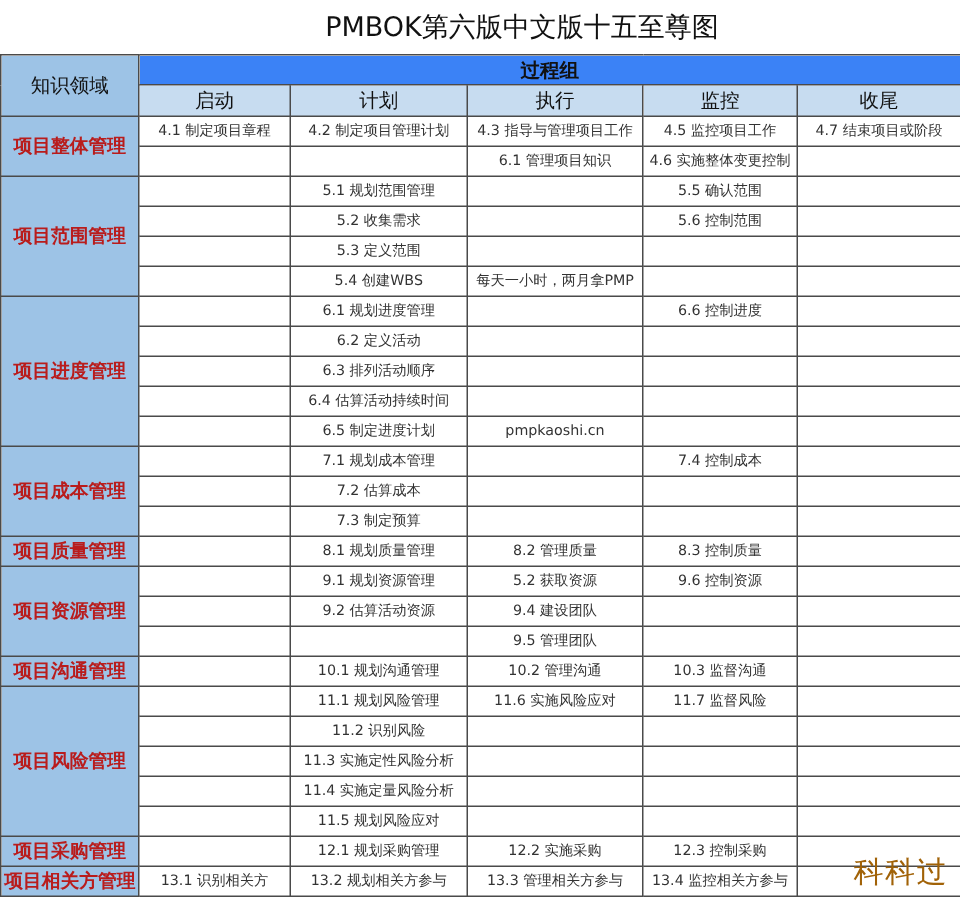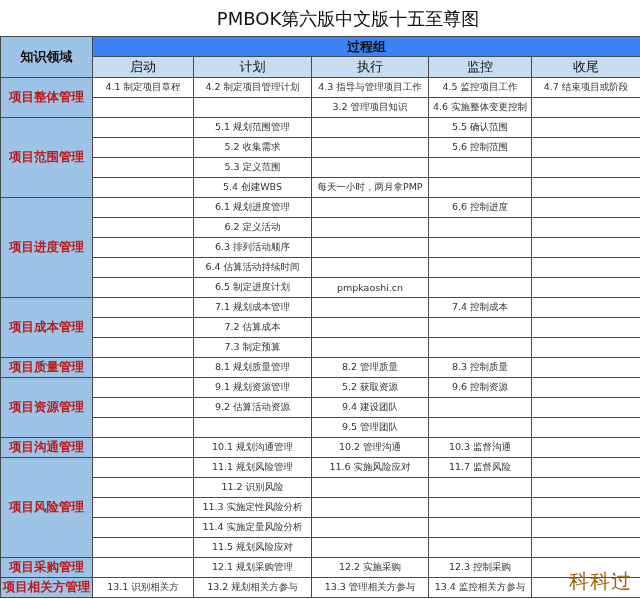--- a/index.html
+++ b/index.html
@@ -4,21 +4,21 @@
 <style>
   html, body { margin: 0; padding: 0; background: #ffffff; }
   body { width: 640px; height: 599px; overflow: hidden; position: relative;
          font-family: "DejaVu Sans", "Liberation Sans", sans-serif; color: #222; }
   .title { position: absolute; left: 0; top: 0; width: 640px; height: 36px;
            line-height: 38px; text-align: center; font-size: 18px; font-weight: normal; color: #111; padding-left: 28px; }
   table.grid { position: absolute; left: 0; top: 36px; border-collapse: collapse;
                table-layout: fixed; width: 640px; }
   table.grid td, table.grid th { border: 1px solid #4a4a4a; padding: 0; overflow: hidden;
                white-space: nowrap; text-align: center; vertical-align: middle; }
-  th.area-head { background: #9dc3e6; font-size: 13px; font-weight: bold; color: #111; }
+  th.area-head { background: #9dc3e6; font-size: 13px; font-weight: normal; color: #111; }
   th.group-head { background: #3b82f6; font-size: 13px; font-weight: bold; color: #111; height: 19px; }
   th.phase-head { background: #c7dcf0; font-size: 13px; font-weight: normal; color: #111; height: 20px; }
   td.area { background: #9dc3e6; font-size: 12.5px; font-weight: bold; color: #b91c1c; }
   td.cell { background: #ffffff; font-size: 9.5px; color: #333; height: 19px; }
   .watermark { position: absolute; right: 8px; bottom: 4px; font-size: 20px; color: #a16207;
                font-family: "DejaVu Serif", "Liberation Serif", serif; letter-spacing: 1px; }
 </style>
 </head>
 <body>
 
@@ -51,21 +51,21 @@
         <td class="area" rowspan="2">项目整体管理</td>
         <td class="cell">4.1 制定项目章程</td>
         <td class="cell">4.2 制定项目管理计划</td>
         <td class="cell">4.3 指导与管理项目工作</td>
         <td class="cell">4.5 监控项目工作</td>
         <td class="cell">4.7 结束项目或阶段</td>
       </tr>
       <tr>
         <td class="cell"></td>
         <td class="cell"></td>
-        <td class="cell">3.2 管理项目知识</td>
+        <td class="cell">6.1 管理项目知识</td>
         <td class="cell">4.6 实施整体变更控制</td>
         <td class="cell"></td>
       </tr>
       <tr>
         <td class="area" rowspan="4">项目范围管理</td>
         <td class="cell"></td>
         <td class="cell">5.1 规划范围管理</td>
         <td class="cell"></td>
         <td class="cell">5.5 确认范围</td>
         <td class="cell"></td>

